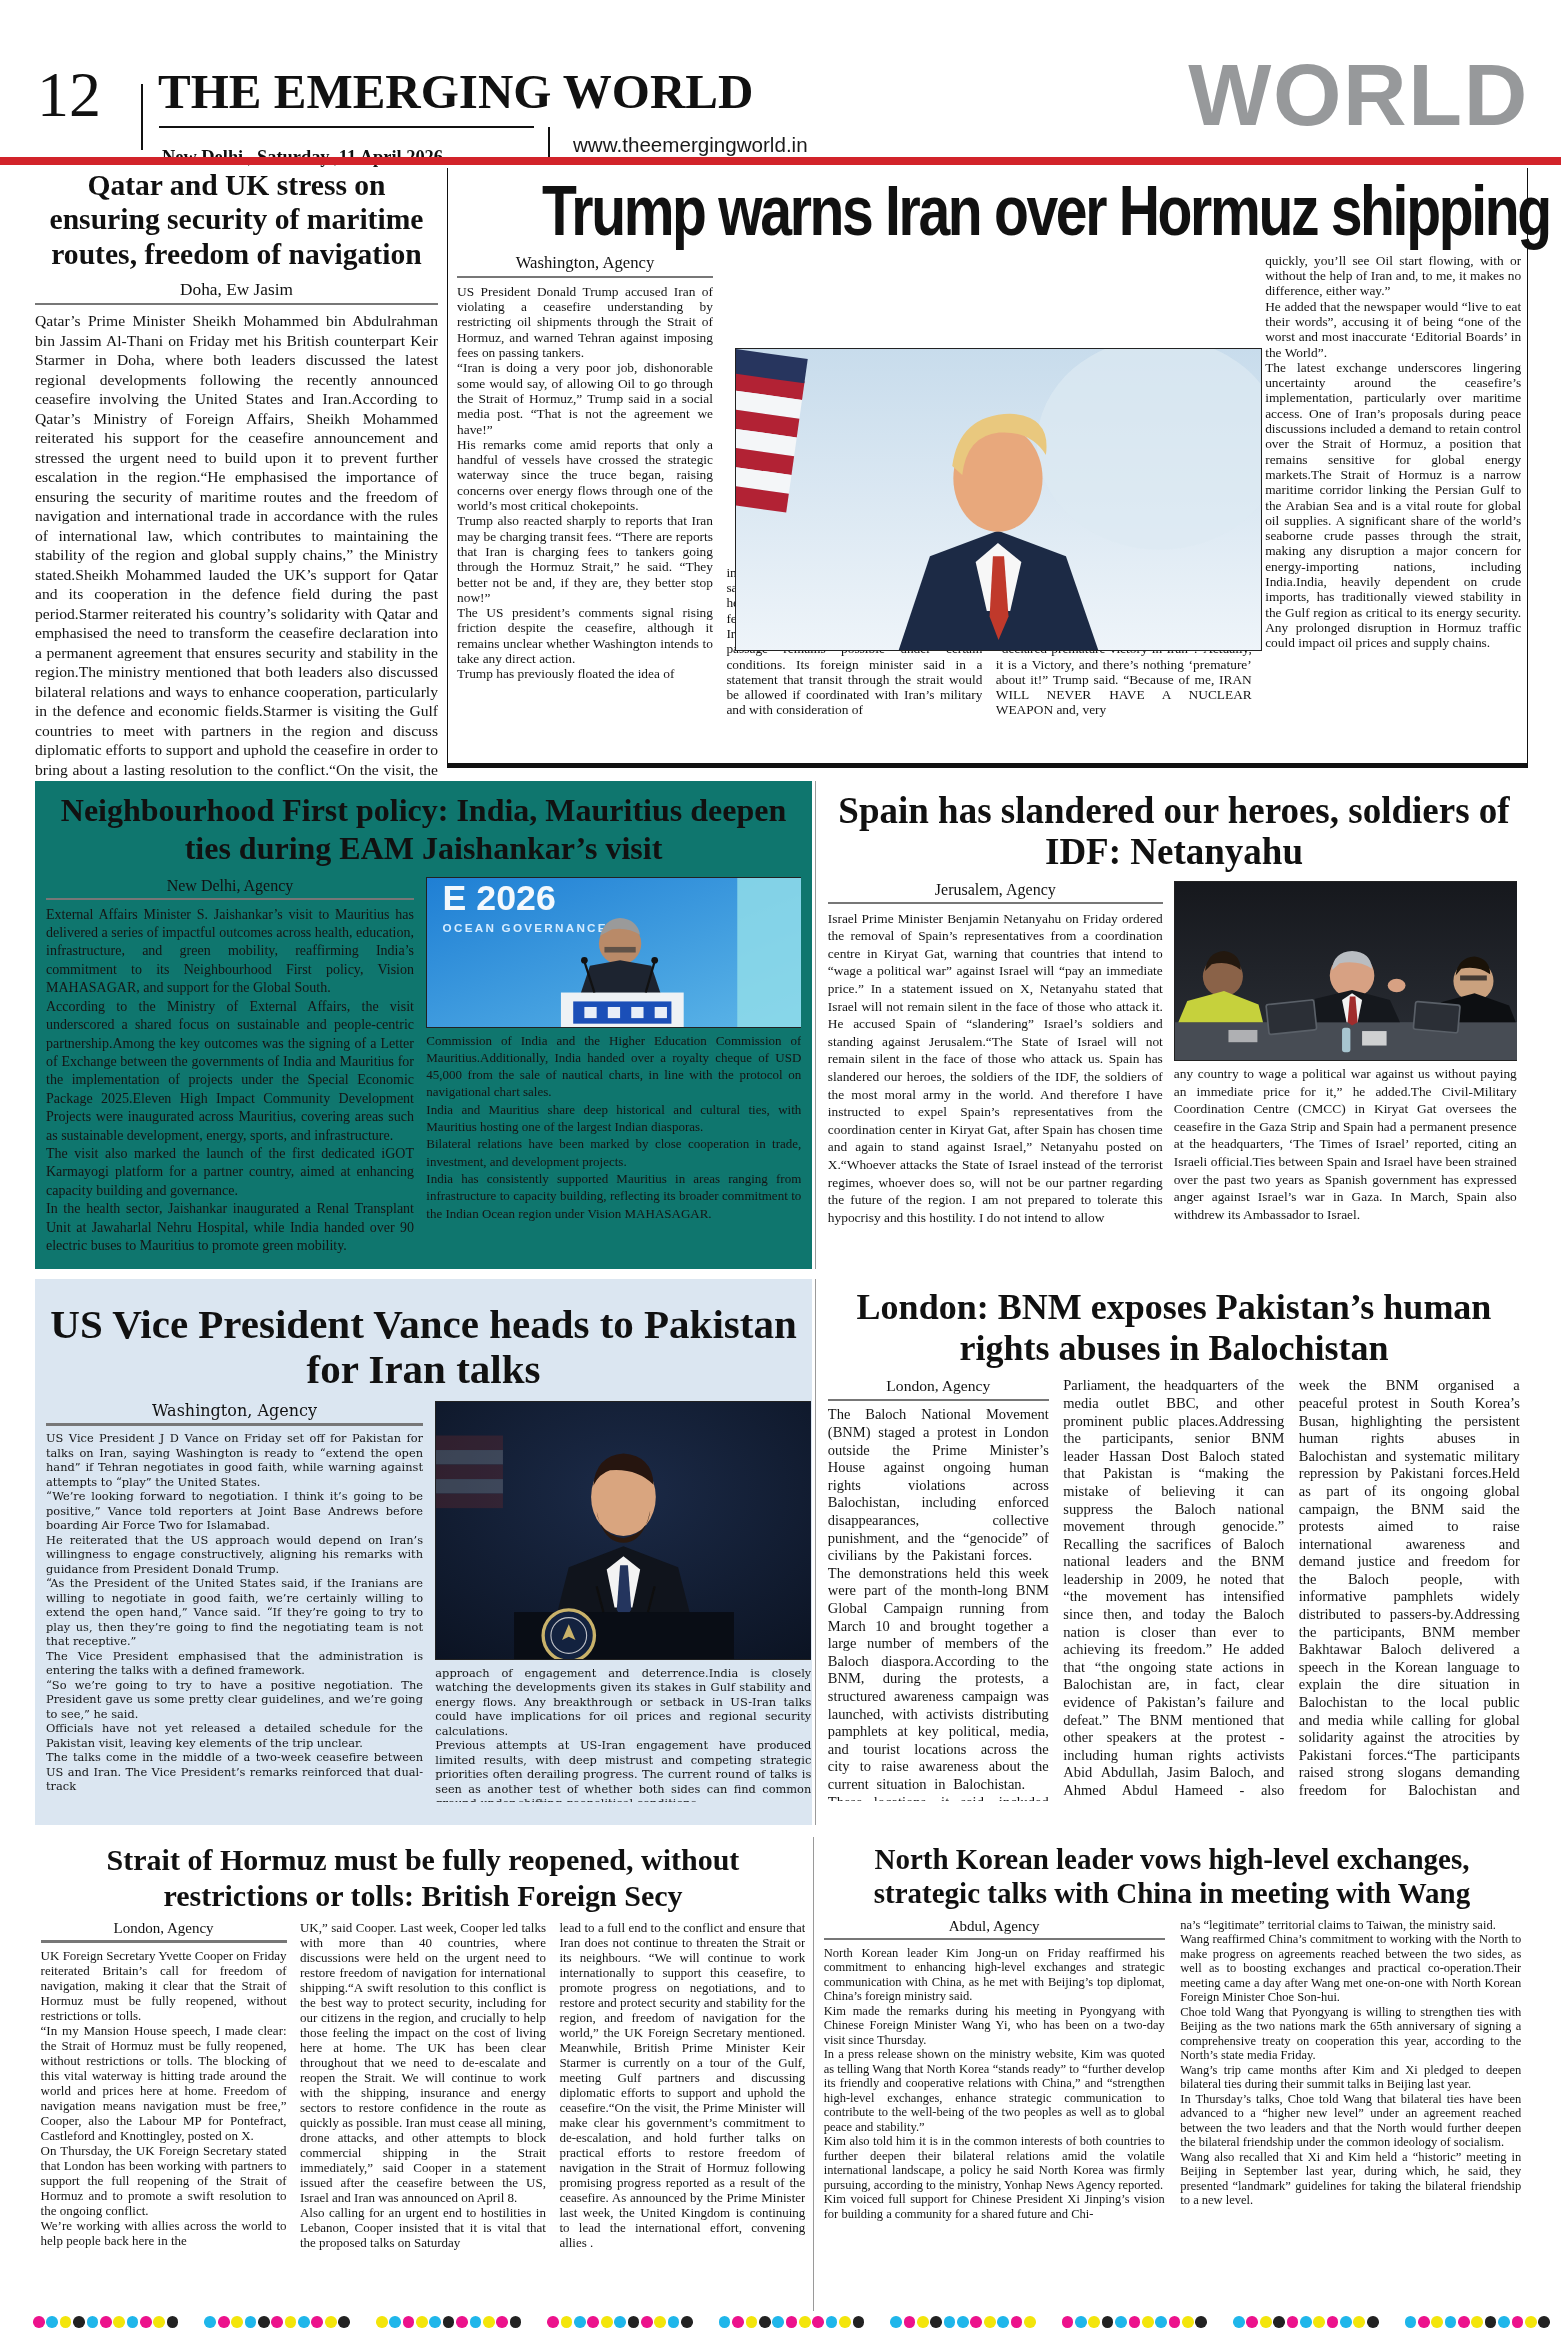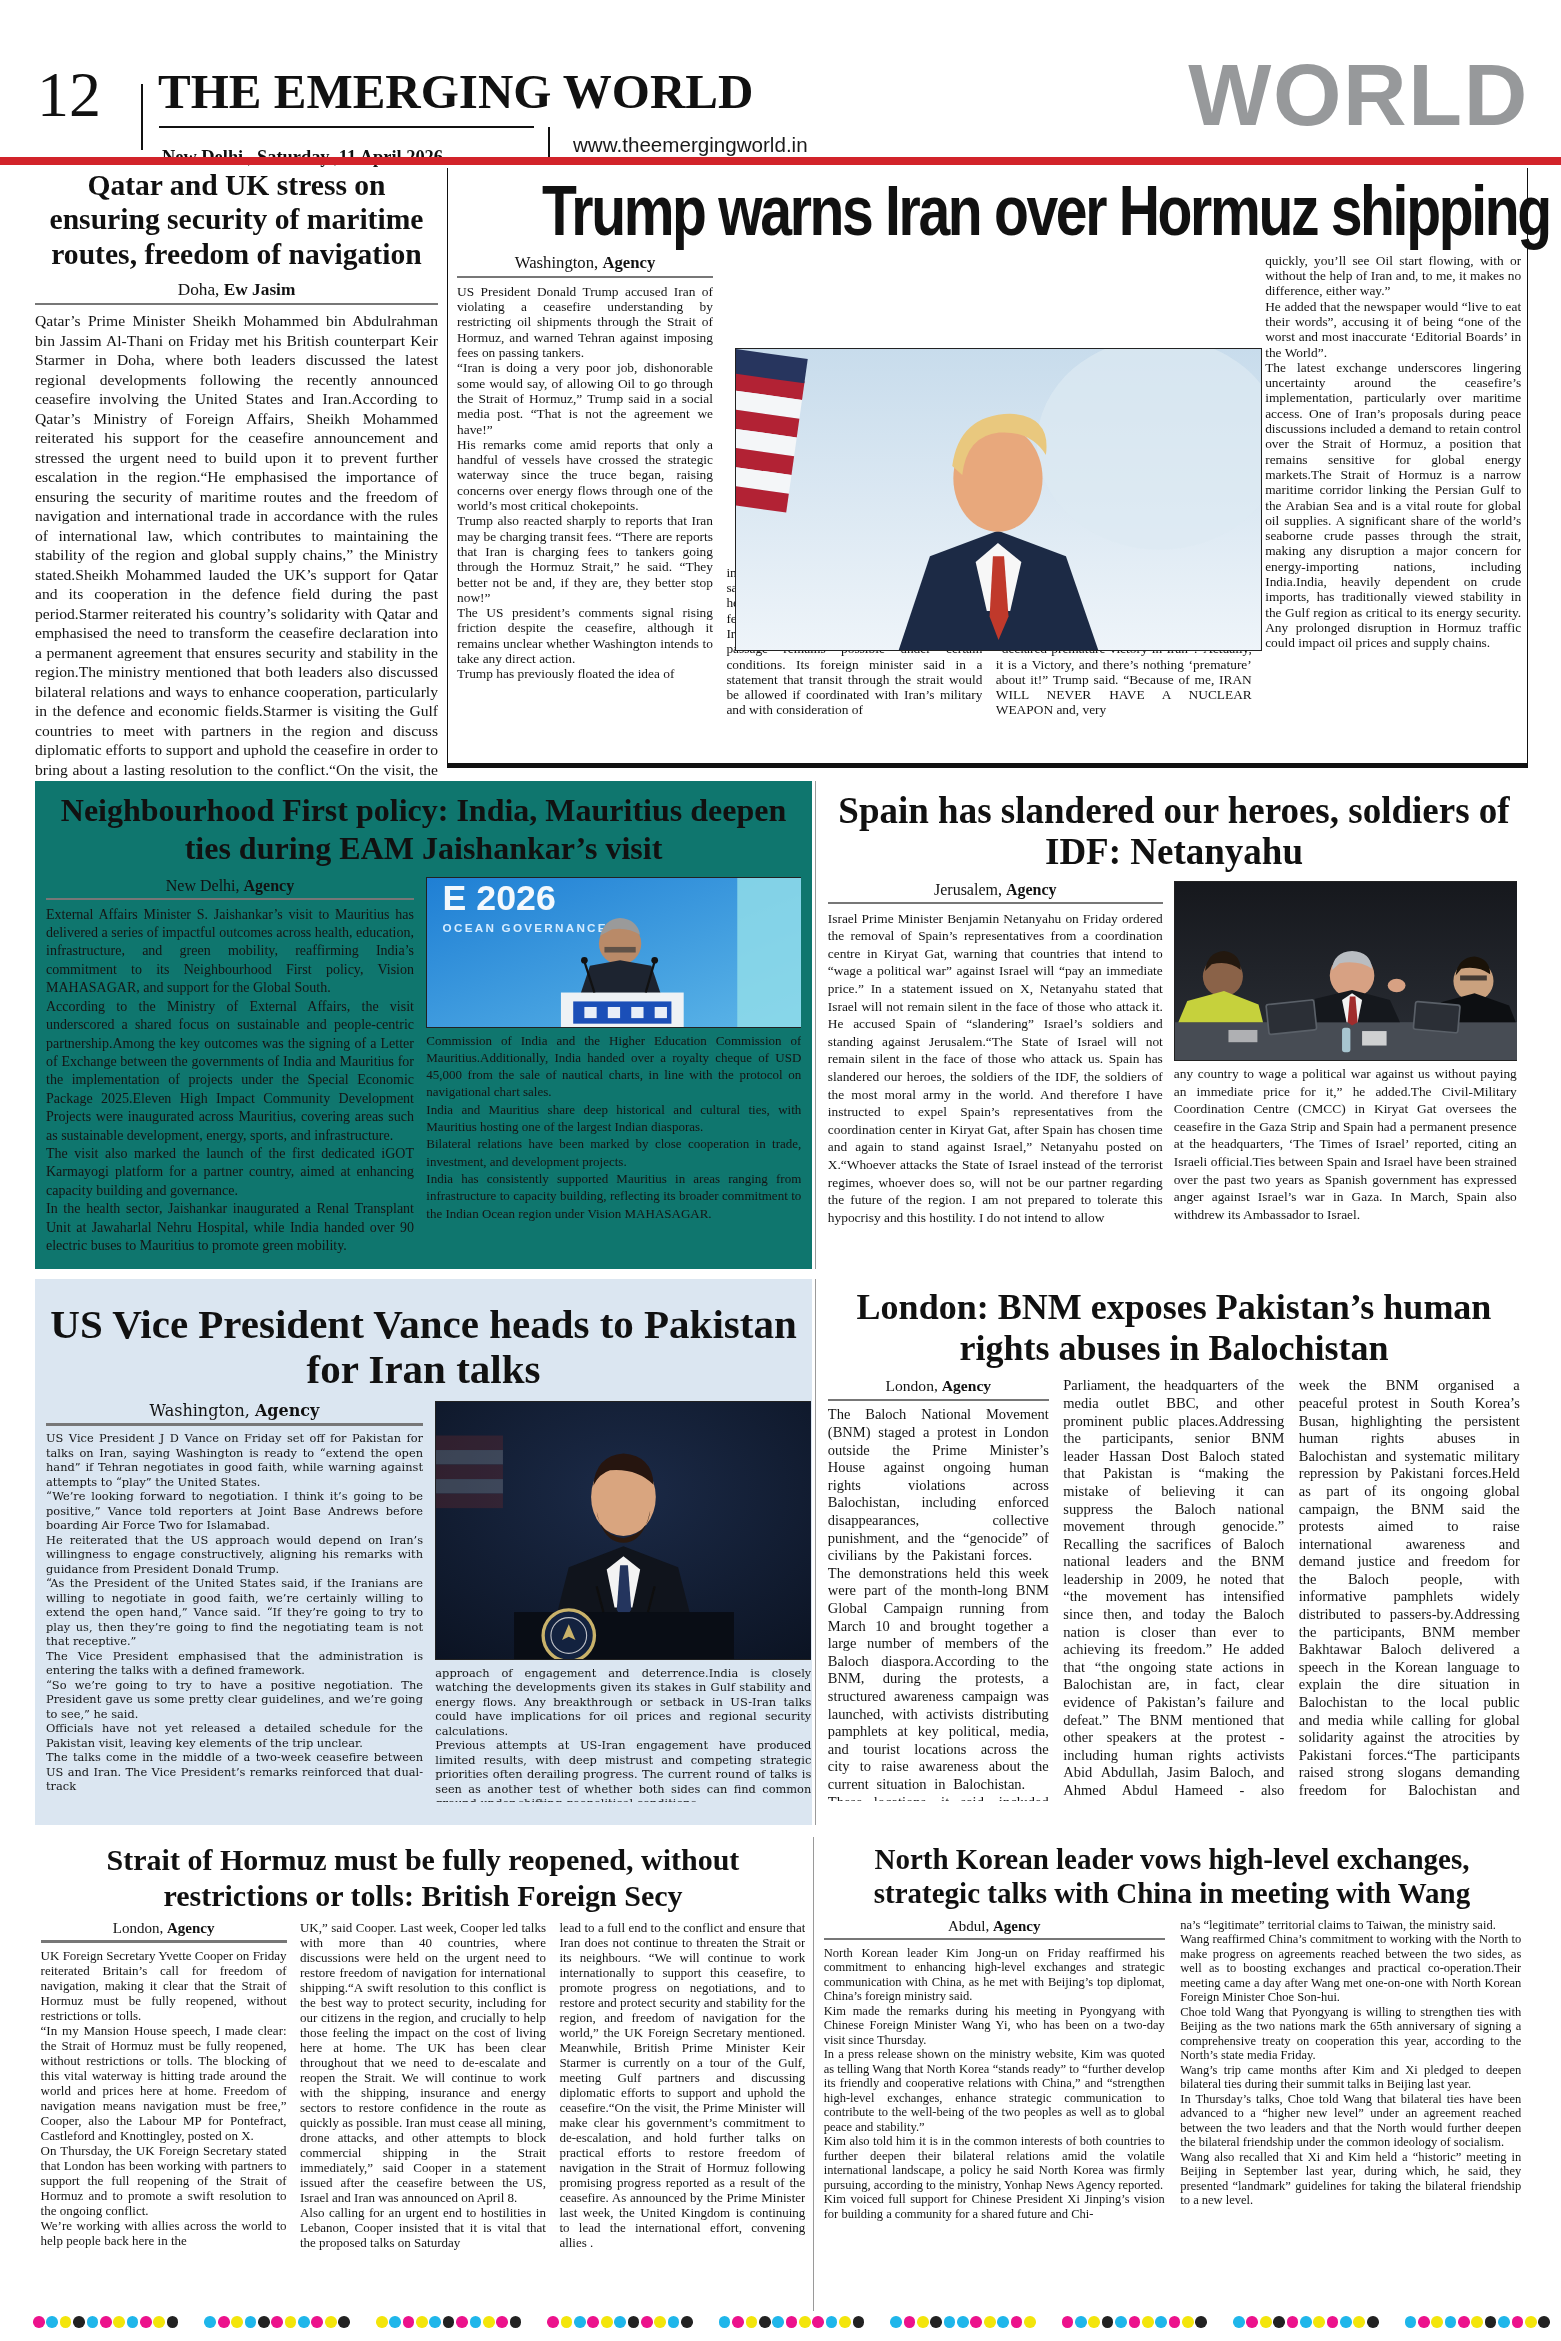--- a/index.html
+++ b/index.html
@@ -11,21 +11,21 @@
   #masthead{left:158px;top:67px;font-size:49px;font-weight:bold;letter-spacing:0px;line-height:1;white-space:nowrap;}
   #mast-rule{left:159px;top:126px;width:375px;height:1.7px;background:#111;}
   #issue-date{left:162px;top:132px;font-size:18.4px;font-weight:bold;white-space:nowrap;margin-top:15px;}
   #hdr-vr2{left:548px;top:127px;width:1.7px;height:30px;background:#111;}
   #website{left:573px;top:133px;font-size:20.6px;font-family:"Liberation Sans",sans-serif;color:#1a1a1a;}
   #section-name{right:32px;top:51px;font-size:88px;line-height:1;font-weight:bold;font-family:"Liberation Sans",sans-serif;color:#97999b;letter-spacing:1.7px;}
   #red-bar{left:0;top:157px;width:1561px;height:8.4px;}
   
   .headline{font-weight:bold;text-align:center;}
   .dateline{text-align:center;white-space:nowrap;}
-  .dateline .agency{font-weight:bold;}
+  .dateline .agency{font-weight:normal;}
   .dl-rule{height:2.2px;background:#777;margin:3.3px 0 5.6px 0;}
   .body-text{text-align:justify;white-space:pre-line;color:#141414;}
   .col{overflow:hidden;}
   .photo-frame{border:1.1px solid #222;display:block;}
   .vr{background:#9a9a9a;width:1.1px;}
   
   #qatar{left:35px;top:168px;width:403px;height:641px;}
   #qatar .headline{font-size:29.6px;line-height:1.16;}
   #qatar .dateline{font-size:17.3px;margin-top:9px;}
   #qatar .body-text{font-size:15.6px;line-height:19.5px;}

